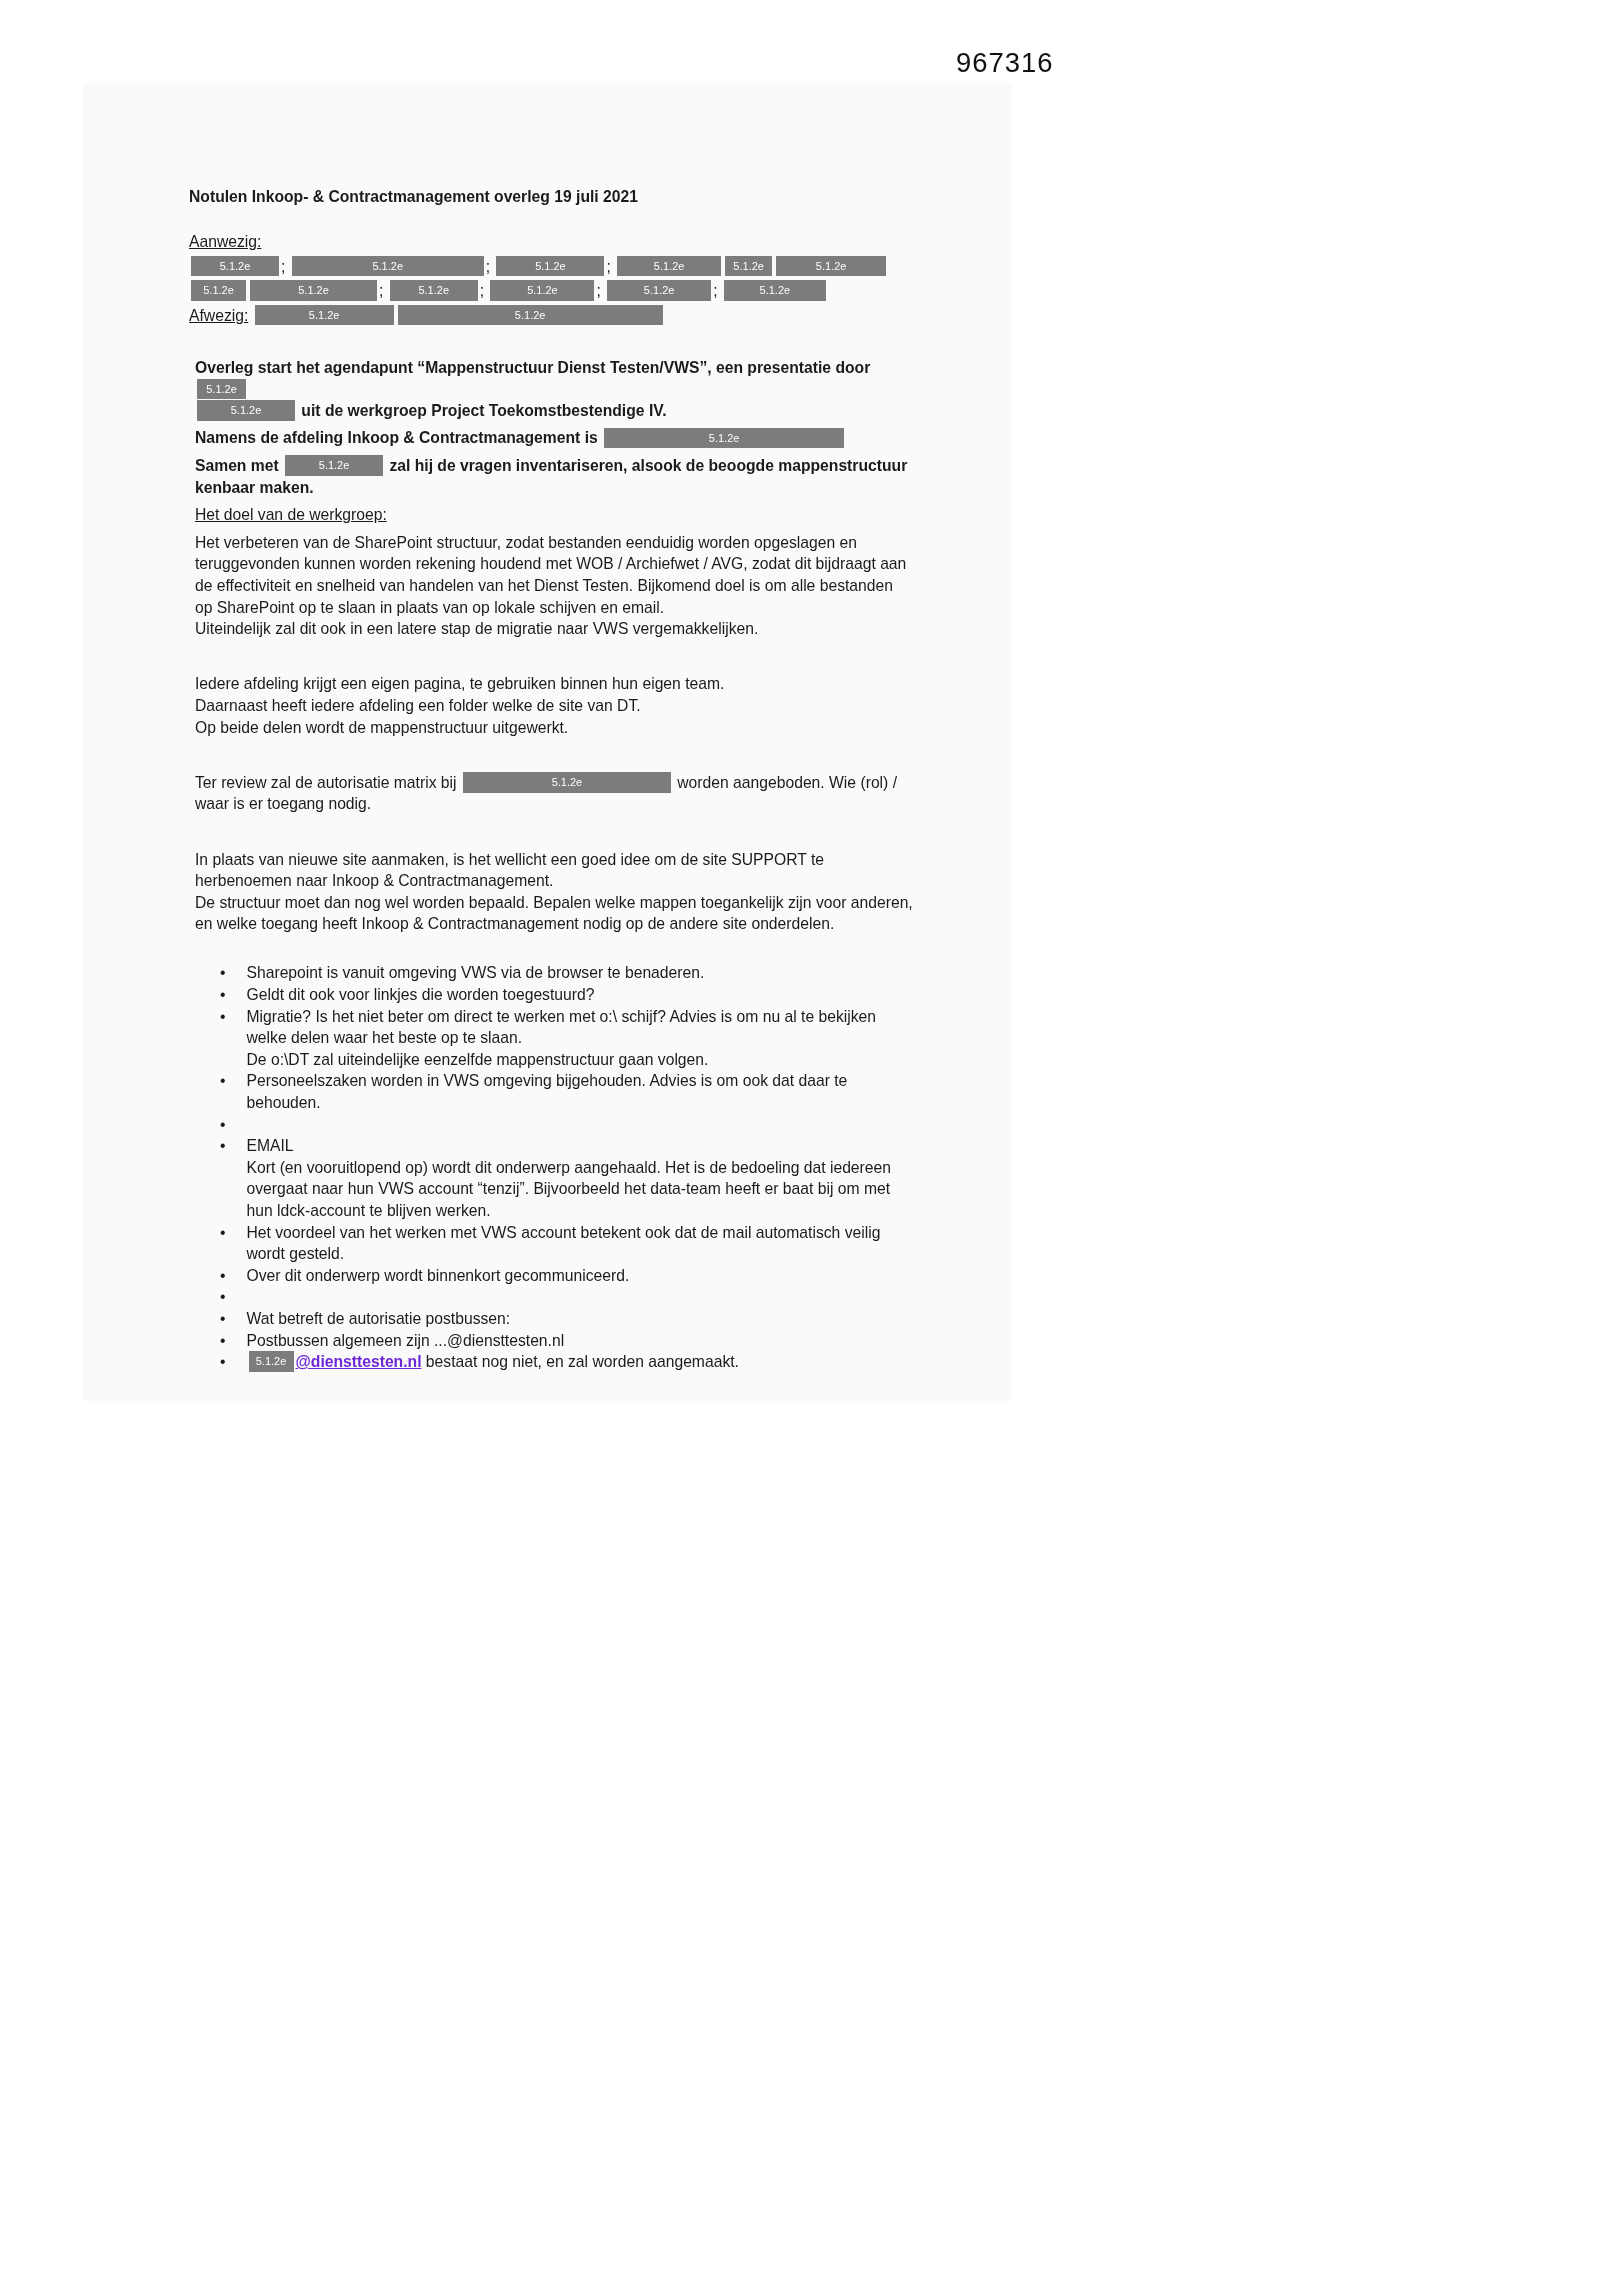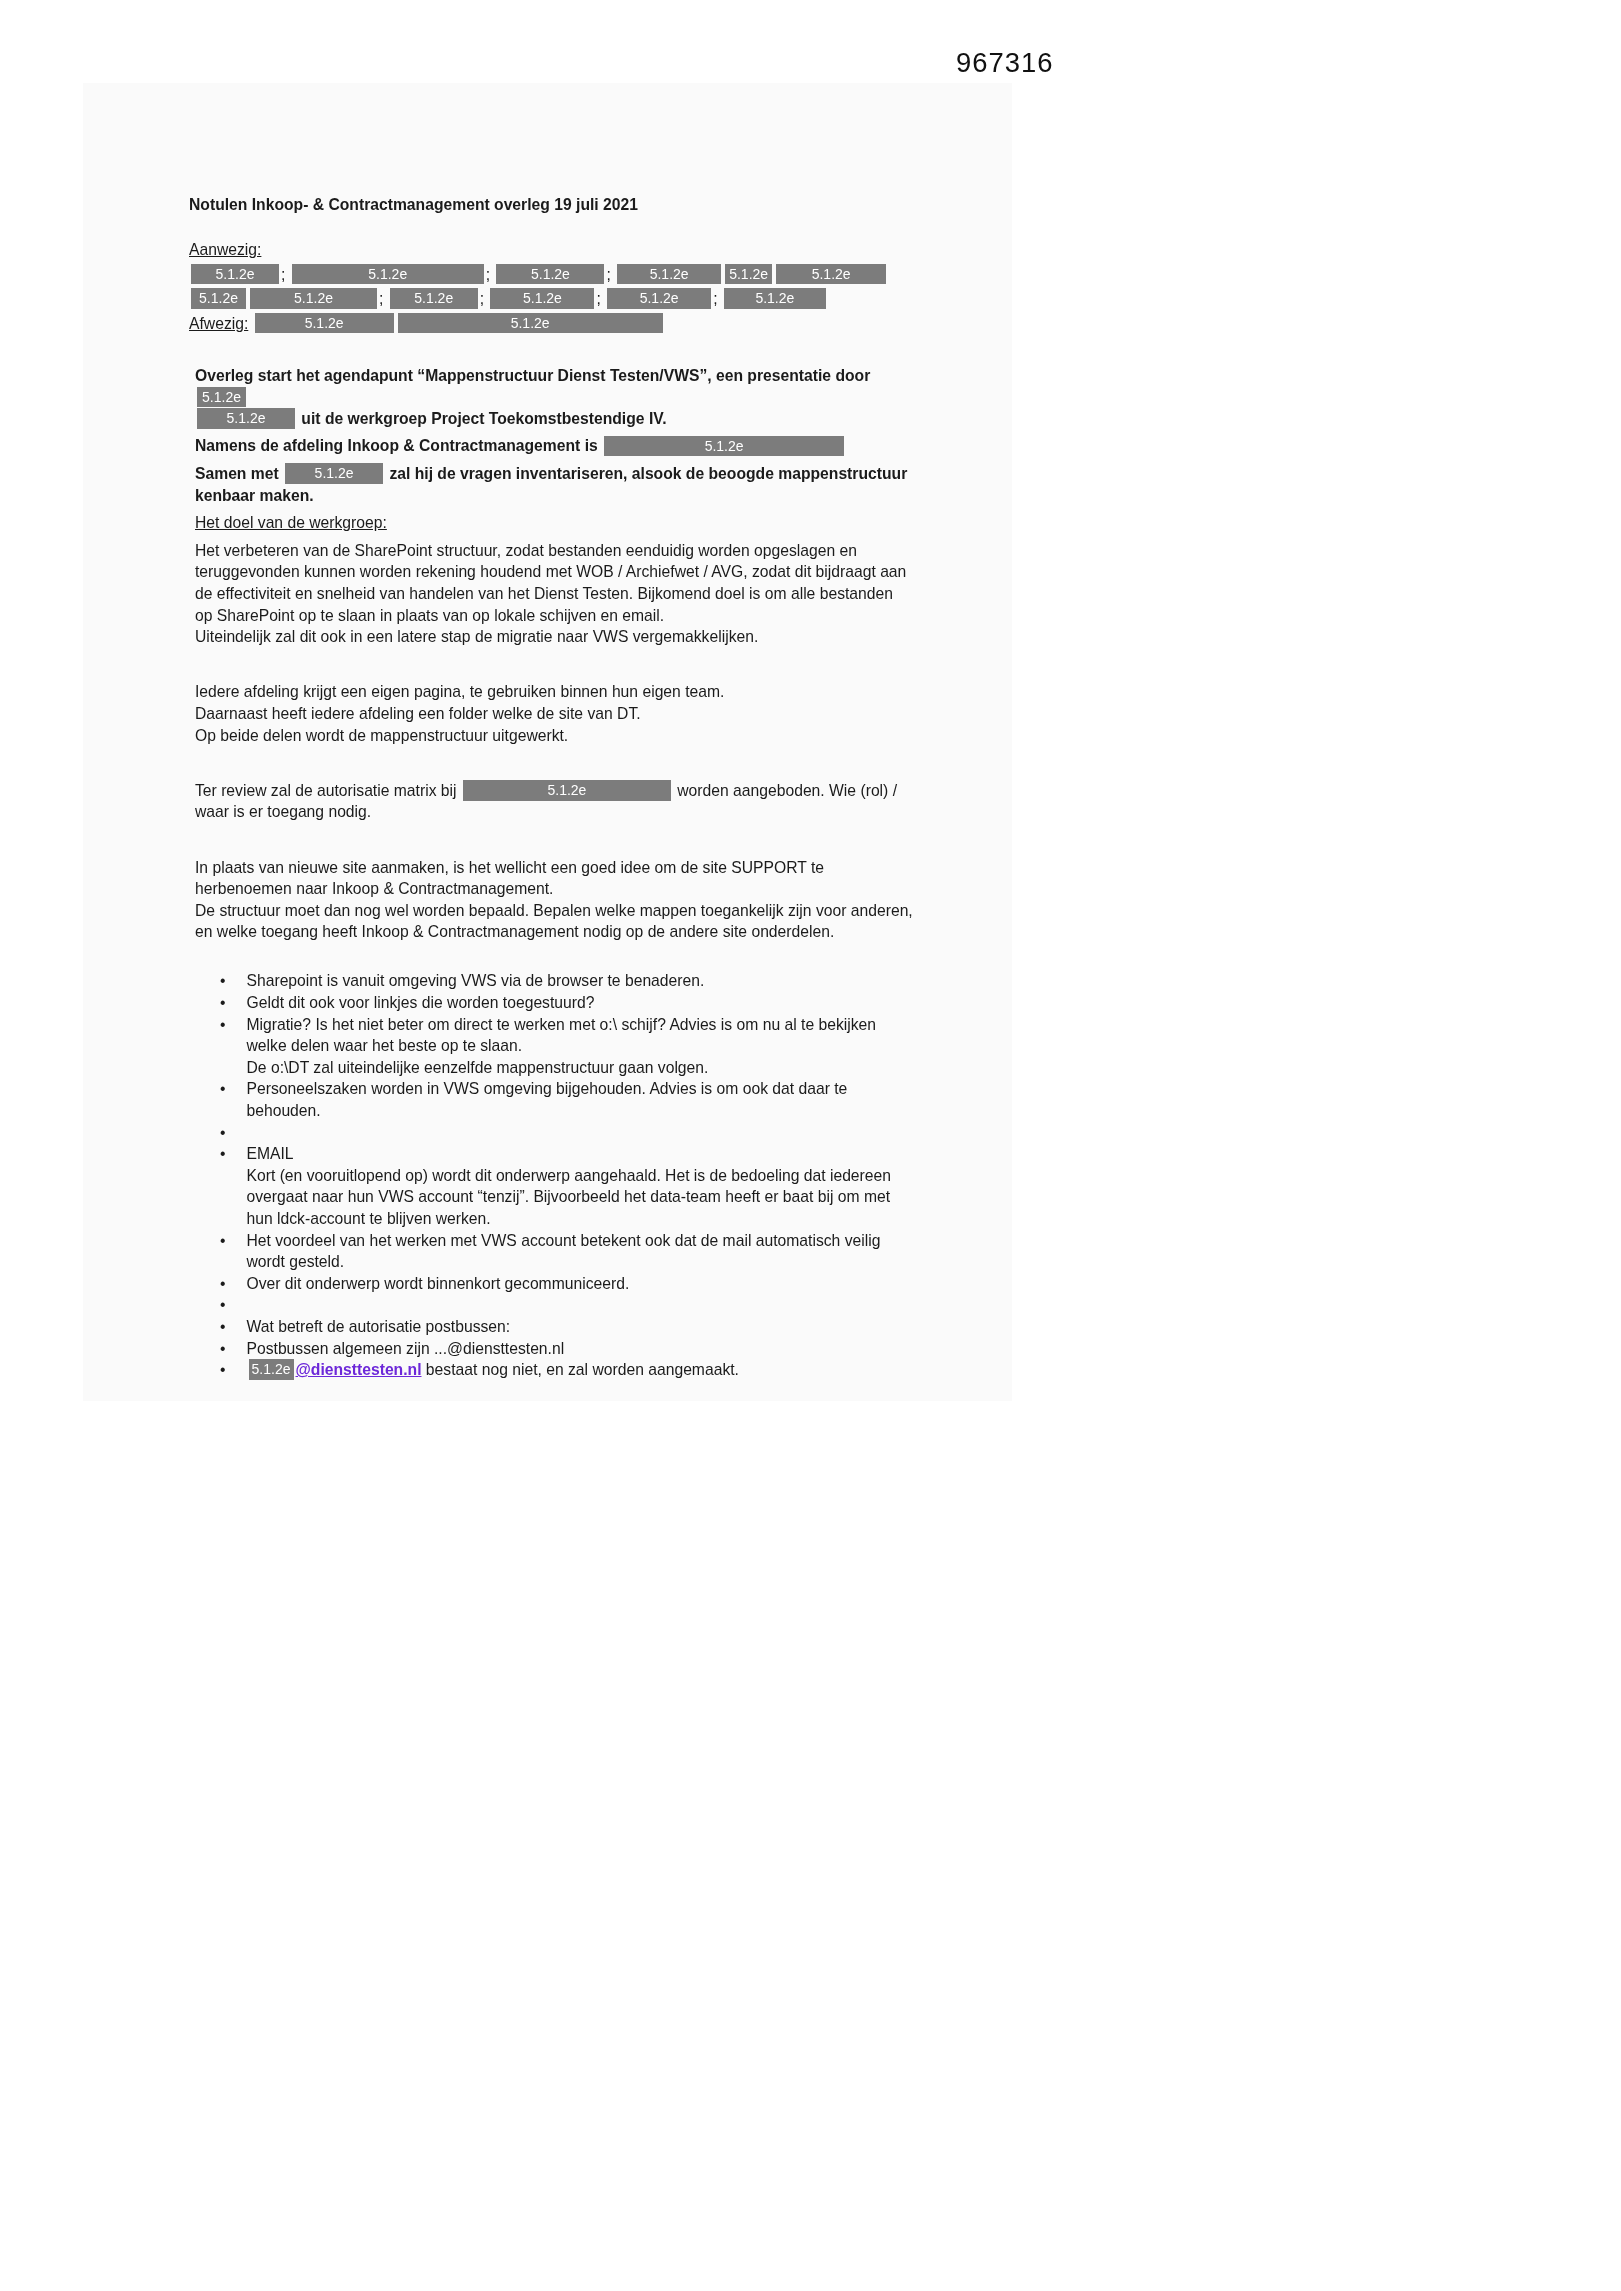--- a/index.html
+++ b/index.html
@@ -22,40 +22,40 @@
   }
   .doc-number {
     position: absolute;
     left: 956px; top: 47px;
     font-size: 27.4px;
     letter-spacing: 1px;
     color: #111;
   }
   .content {
     position: absolute;
-    left: 189px; top: 194px;
+    left: 189px; top: 186px;
     width: 730px;
     font-size: 15.7px;
     line-height: 21.6px;
   }
   .title {
     font-weight: bold;
     margin: 0 0 23.5px 0;
   }
   .block { margin: 0; }
   .line { margin: 0 0 2.9px 0; white-space: nowrap; }
   .para { margin: 6px; }
   .spacer { height: 21.6px; }
   .bold { font-weight: bold; }
   .underline { text-decoration: underline; }
   .redaction {
     display: inline-block;
     height: 20.6px;
     line-height: 20.6px;
-    font-size: 14px;
+    font-size: 11px;
     color: #ffffff;
     text-align: center;
     vertical-align: -4.9px;
     margin: 0 2px;
     white-space: nowrap;
     overflow: hidden;
   }
   .link {
     text-decoration: underline;
     cursor: pointer;

